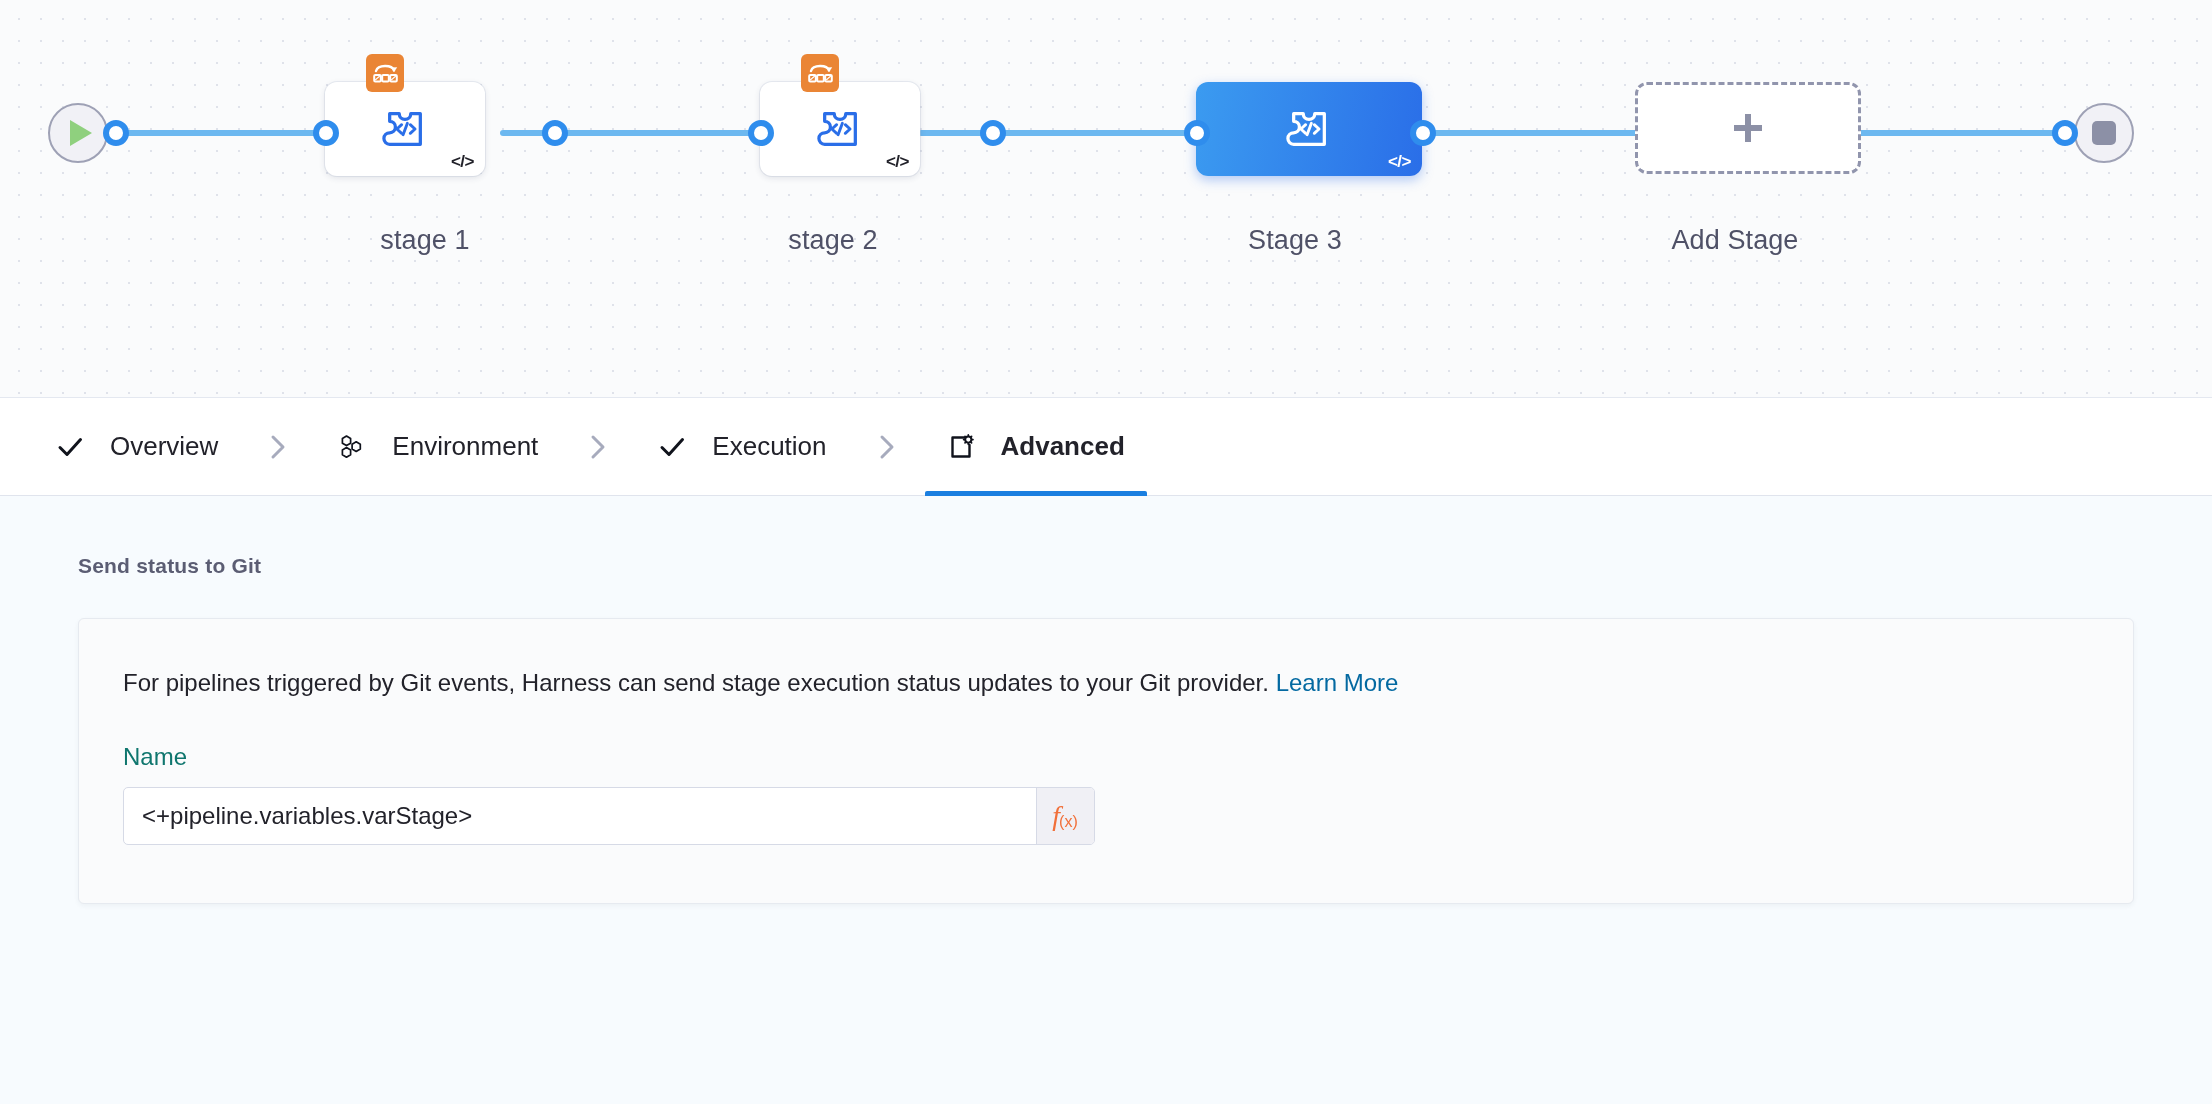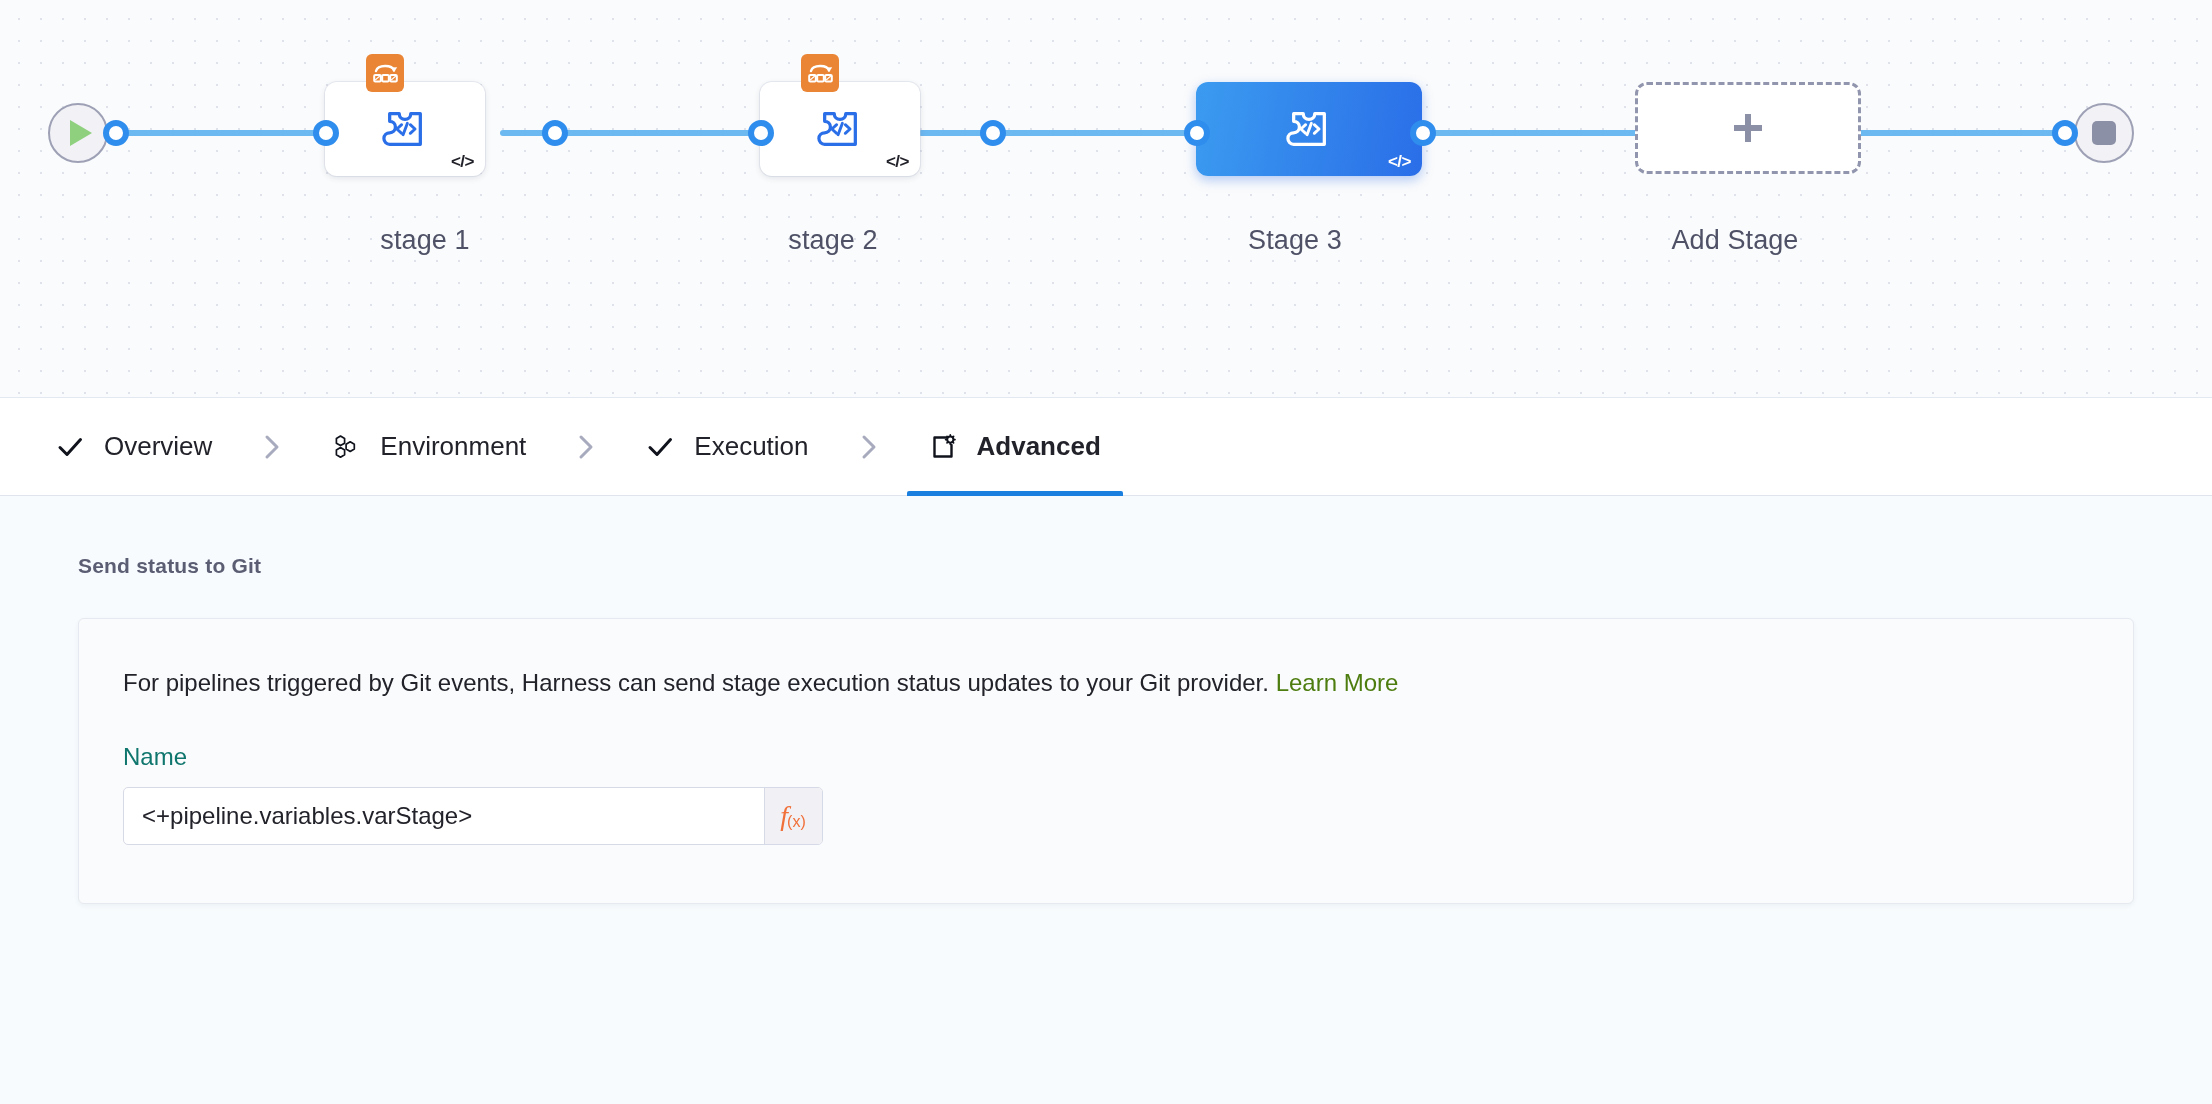--- a/index.html
+++ b/index.html
@@ -168,21 +168,21 @@
     background: #ffffff;
     display: flex;
     align-items: stretch;
     padding-left: 34px;
     border-bottom: 1px solid #e0e4ed;
     position: relative;
   }
   .tab {
     display: flex;
     align-items: center;
-    gap: 20px;
+    gap: 26px;
     padding: 0 22px;
     position: relative;
     cursor: pointer;
     background: transparent;
     border: none;
     font-family: inherit;
   }
   .tab .tab-text {
     font-size: 26px;
     color: #22222a;
@@ -229,21 +229,21 @@
     padding: 48px 44px 58px 44px;
   }
 
   .card-desc {
     font-size: 24px;
     color: #22222a;
     line-height: 1.35;
     margin-bottom: 44px;
   }
   .card-desc a {
-    color: #4d7c0f;
+    color: #0369a1;
     text-decoration: none;
   }
 
   .toggle-row {
     display: flex;
     align-items: center;
     gap: 20px;
     margin-bottom: 48px;
   }
   .toggle {
@@ -273,21 +273,21 @@
 
   .field-label {
     font-size: 24px;
     color: #0f766e;
     margin-bottom: 16px;
   }
 
   .input-group {
     display: flex;
     align-items: stretch;
-    width: 700px;
+    width: 972px;
     height: 58px;
     border: 1px solid #d6dae6;
     border-radius: 5px;
     background: #ffffff;
     overflow: hidden;
   }
   .input-group input {
     flex: 1 1 auto;
     border: none;
     outline: none;

